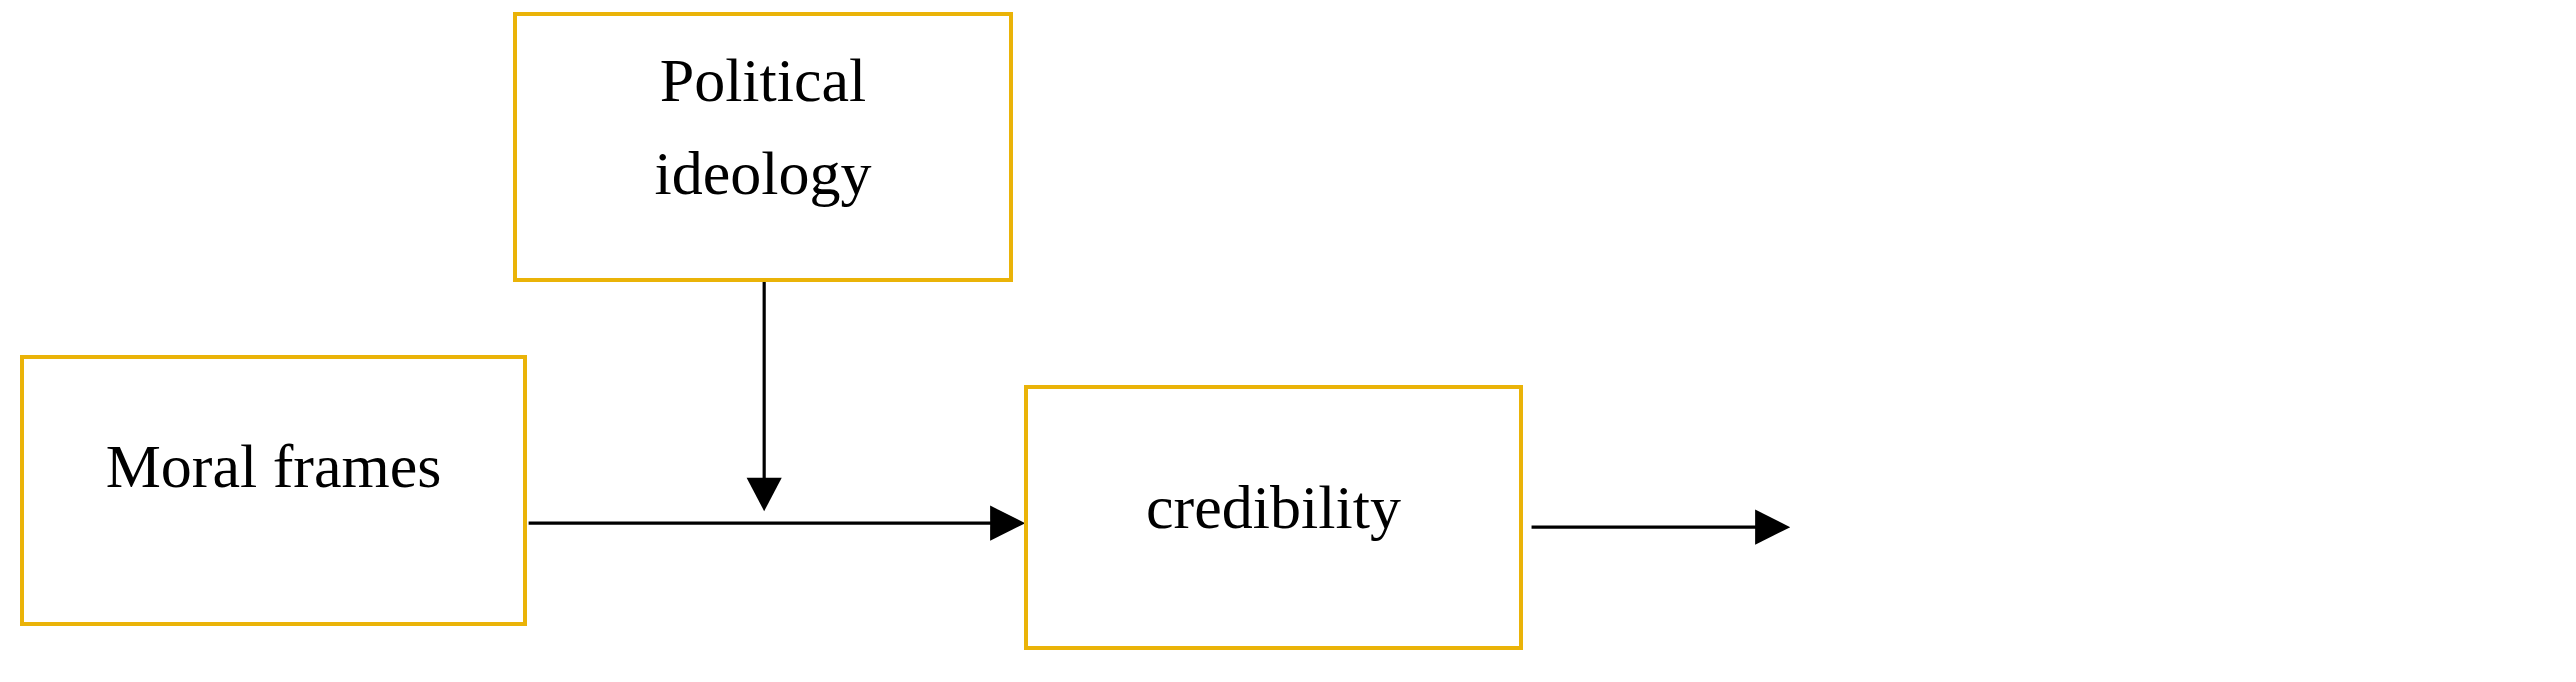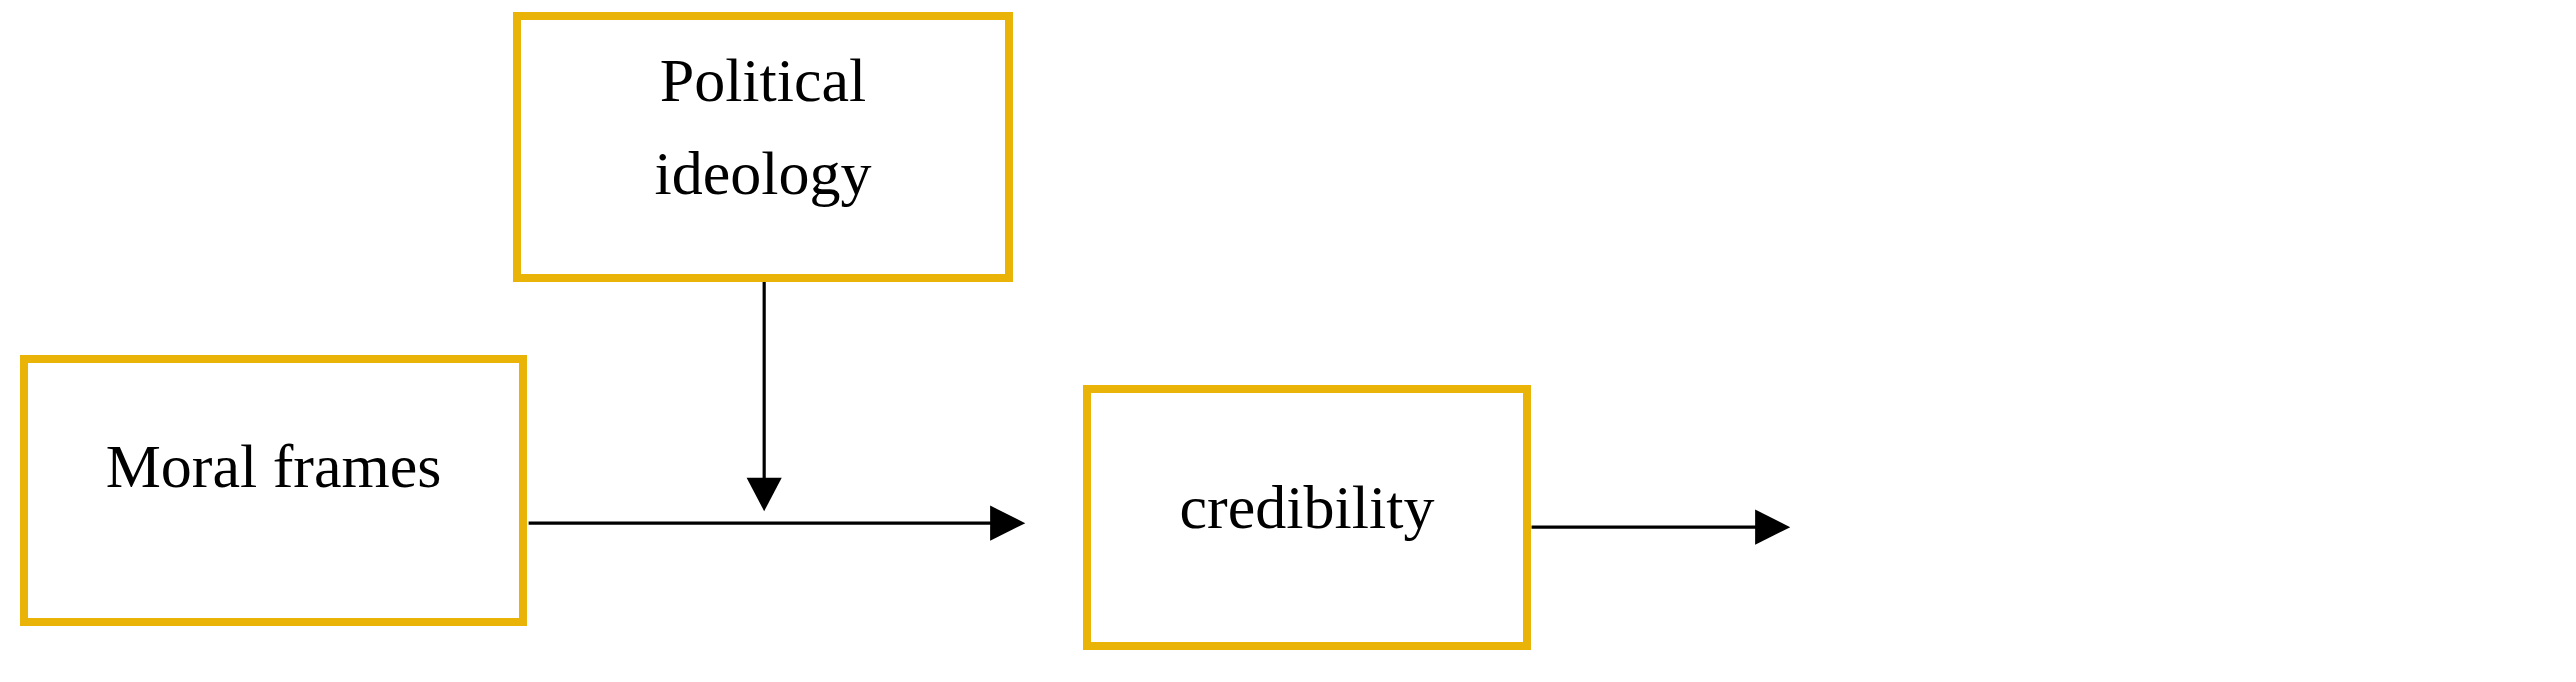--- a/index.html
+++ b/index.html
@@ -19,41 +19,41 @@
     position: absolute;
     left: 0;
     top: 0;
     width: 2576px;
     height: 683px;
     pointer-events: none;
   }
   .node {
     position: absolute;
     box-sizing: border-box;
-    border: 8px solid #eab308;
+    border: 4px solid #eab308;
     background: #ffffff;
     display: flex;
     align-items: center;
     justify-content: center;
     text-align: center;
   }
   .node .label {
     display: block;
     white-space: pre-line;
     font-size: 62px;
     line-height: 1.5;
     color: #000000;
     text-align: center;
   }
   
   #node-political-ideology { left: 513px;  top: 12px;  width: 500px; height: 270px; }
   #node-political-ideology .label { padding-bottom: 40px; }
   #node-moral-frames       { left: 20px;   top: 355px; width: 507px; height: 271px; }
   #node-moral-frames .label { padding-bottom: 48px; }
-  #node-credibility        { left: 1083px; top: 385px; width: 448px; height: 265px; }
+  #node-credibility        { left: 1024px; top: 385px; width: 499px; height: 265px; }
   #node-credibility .label { padding-bottom: 21px; }
   #node-policy-support     { left: 1789px; top: 388px; width: 763px; height: 269px; }
   #node-policy-support .label { padding-bottom: 61px; }
 
   .edge-line {
     stroke: #000000;
     stroke-width: 4;
     fill: none;
   }
   .edge-head {

